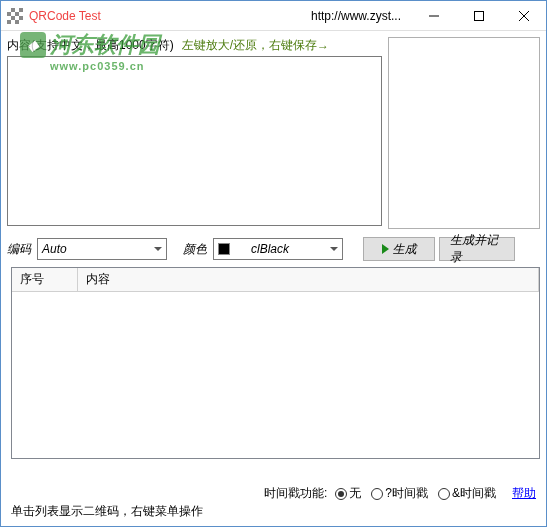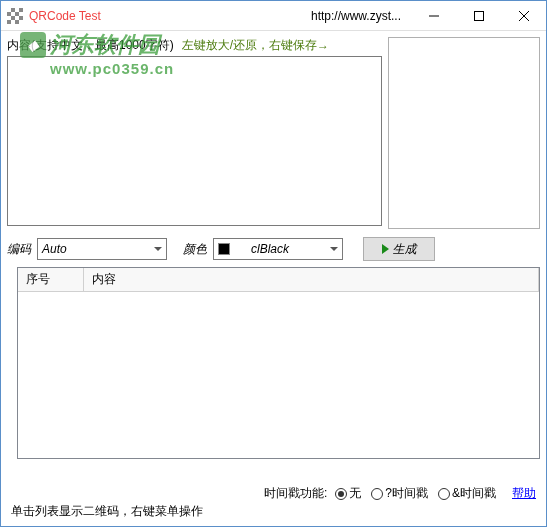--- a/index.html
+++ b/index.html
@@ -17,35 +17,35 @@
     .content-label-row { display: flex; align-items: baseline; gap: 8px; margin-bottom: 2px; position: relative; }
     .content-label { color: #000; }
     .hint { color: #4d7c0f; }
     .text-area { width: 100%; height: 170px; border: 1px solid #7a7a7a; resize: none; font-family: inherit; font-size: 12px; padding: 2px; }
     .right-col { width: 152px; }
     .preview-box { width: 152px; height: 192px; border: 1px solid #b0b0b0; background: #fff; }
     
     .watermark { position: absolute; top: 30px; left: 20px; pointer-events: none; z-index: 10; }
     .wm-line1 { font-size: 22px; color: #3a9d3a; font-weight: bold; font-style: italic; opacity: 0.75; display: flex; align-items: center; }
     .wm-logo { width: 26px; height: 26px; background: #4a9d4a; border-radius: 4px; margin-right: 4px; display: inline-flex; align-items: center; justify-content: center; color: #fff; font-size: 14px; }
-    .wm-line2 { font-size: 15px; color: #3a9d3a; font-weight: bold; letter-spacing: 1px; opacity: 0.75; margin-left: 30px; }
+    .wm-line2 { font-size: 11px; color: #3a9d3a; font-weight: bold; letter-spacing: 1px; opacity: 0.75; margin-left: 30px; }
     
     .control-row { display: flex; align-items: center; padding: 4px 6px; gap: 4px; font-style: italic; }
     .ctrl-label { padding-right: 2px; }
     .dropdown { height: 22px; border: 1px solid #7a7a7a; background: #fff; display: flex; align-items: center; padding: 0 4px; cursor: pointer; position: relative; }
     .dropdown .dd-arrow { margin-left: auto; width: 0; height: 0; border-left: 4px solid transparent; border-right: 4px solid transparent; border-top: 4px solid #555; }
     .dd-encoding { width: 130px; }
     .dd-color { width: 130px; gap: 17px; }
     .color-swatch { width: 12px; height: 12px; background: #000; border: 1px solid #888; margin-right: 4px; }
     .btn { height: 24px; border: 1px solid #adadad; background: #e1e1e1; display: flex; align-items: center; justify-content: center; cursor: pointer; padding: 0 10px; gap: 4px; }
     .btn-gen { width: 72px; margin-left: 16px; }
     .btn-genrec { width: 76px; }
     .play-icon { width: 0; height: 0; border-top: 5px solid transparent; border-bottom: 5px solid transparent; border-left: 7px solid #1a8a1a; }
     
-    .table-wrap { margin: 2px 6px 4px 16px; border: 1px solid #828790; height: 235px; background: #fff; }
+    .table-wrap { margin: 2px 6px 4px 10px; border: 1px solid #828790; height: 235px; background: #fff; }
     .thead { display: flex; background: #fff; border-bottom: 1px solid #d0d0d0; height: 24px; }
     .th { border-right: 1px solid #d0d0d0; padding: 4px 8px; display: flex; align-items: center; background: #f8f8f8; }
     .th-seq { width: 66px; }
     .th-content { flex: 1; }
     
     .footer { display: flex; align-items: center; padding: 4px 10px 6px 10px; gap: 4px; }
     .footer-hint { flex: 0 0 auto; margin-top: 36px; }
     .footer-spacer { flex: 1; }
     .ts-label { margin-right: 4px; }
     .radio { display: flex; align-items: center; gap: 2px; margin-right: 6px; cursor: pointer; }
@@ -111,20 +111,23 @@
     <span class="ctrl-label" style="margin-left:12px">颜色</span>
     <div class="dropdown dd-color">
       <span class="color-swatch"></span>
       <span>clBlack</span>
       <span class="dd-arrow"></span>
     </div>
     <div class="btn btn-gen">
       <span class="play-icon"></span>
       <span>生成</span>
     </div>
+    <div class="btn btn-genrec">
+      <span>生成并记录</span>
+    </div>
   </div>
 
   <div class="table-wrap">
     <div class="thead">
       <div class="th th-seq">序号</div>
       <div class="th th-content">内容</div>
     </div>
   </div>
 
   <div class="footer">

